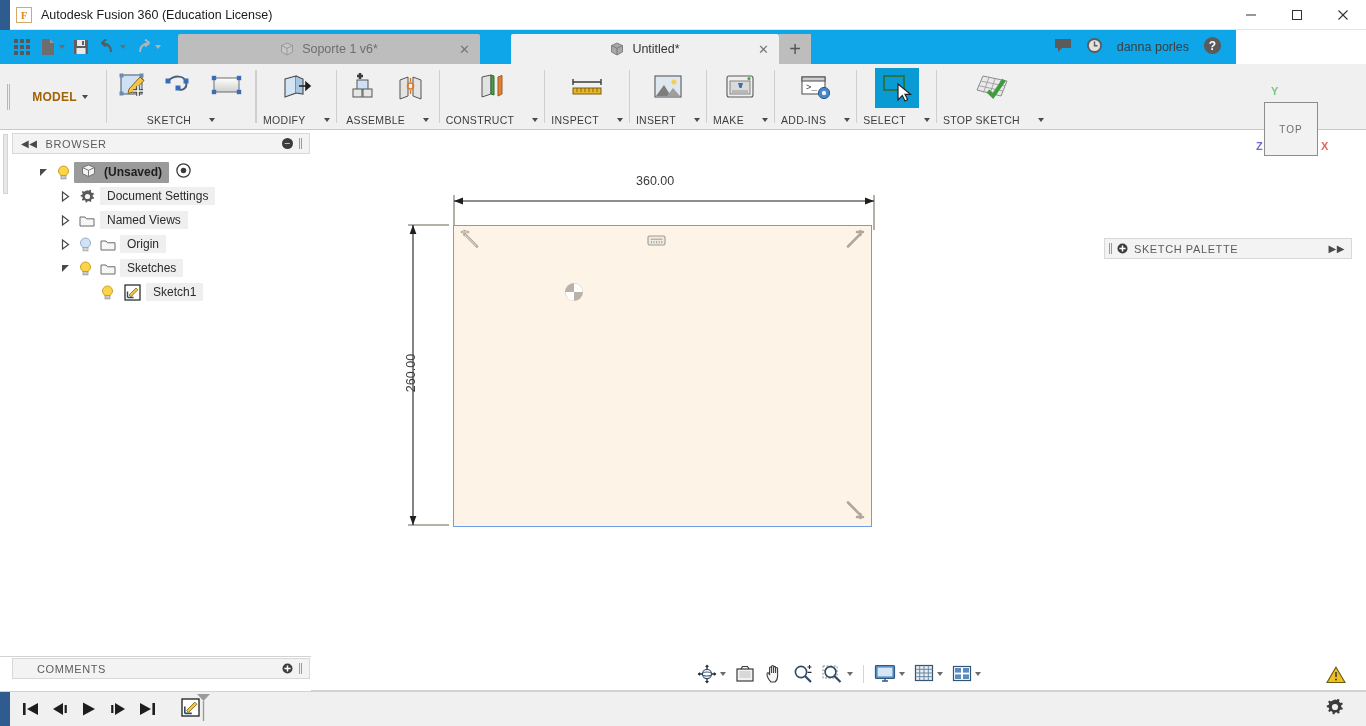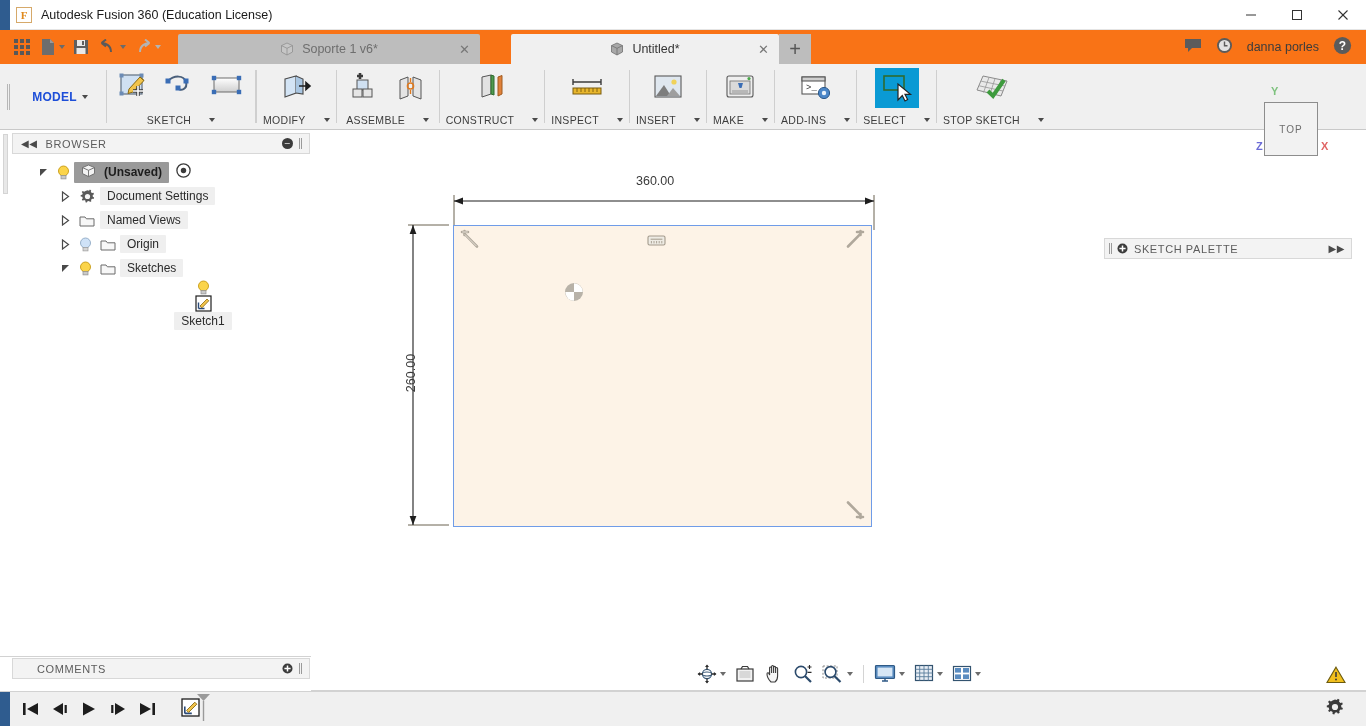--- a/index.html
+++ b/index.html
@@ -27,22 +27,22 @@
   .app-title { font-size:12.5px; color:#1a1a1a; }
   .win-controls { position:absolute; right:0; top:0; height:30px; display:flex; }
   .win-btn {
     width:46px; height:30px; display:flex; align-items:center; justify-content:center;
     font-size:13px; color:#333; background:transparent;
   }
   .win-btn svg { display:block; }
 
   
   .tabstrip {
-    position:absolute; left:0; top:30px; width:1366px; height:34px;
-    background:#f97316;
+    position:absolute; left:0; top:30px; width:1236px; height:34px;
+    background:#0ea5e9;
     display:flex; align-items:center;
   }
   .qat { display:flex; align-items:center; height:34px; padding-left:10px; gap:2px; }
   .qat-btn {
     height:26px; display:flex; align-items:center; justify-content:center;
     padding:0 4px; color:#5a5a5a;
   }
   .qat-btn.with-caret { padding-right:2px; }
   .caret-sm {
     width:0;height:0;border-left:3.5px solid transparent;border-right:3.5px solid transparent;
@@ -74,21 +74,21 @@
     background:#f0f0f0; border-bottom:1px solid #c9c9c9;
     display:flex; align-items:stretch;
   }
   .ribbon-grip { width:14px; display:flex; align-items:center; justify-content:center; }
   .ribbon-grip::before {
     content:""; width:1px; height:26px; background:#b6b6b6;
     box-shadow:2px 0 0 #b6b6b6;
   }
   .workspace-sel {
     width:92px; display:flex; align-items:center; justify-content:center;
-    font-size:12px; font-weight:bold; color:#1d4ed8; letter-spacing:.2px;
+    font-size:12px; font-weight:bold; color:#a16207; letter-spacing:.2px;
   }
   .vsep { width:1px; background:#cfcfcf; margin:6px 0; align-self:stretch; }
   .panel { display:flex; flex-direction:column; justify-content:space-between; padding:4px 6px 0 6px; }
   .panel-icons { display:flex; align-items:flex-start; justify-content:center; gap:2px; flex:1; }
   .panel-label {
     font-size:10.5px; color:#3d3d3d; text-align:center; letter-spacing:.3px;
     padding-bottom:3px; display:flex; align-items:center; justify-content:center; gap:18px;
   }
   .tool {
     width:44px; height:40px; display:flex; align-items:center; justify-content:center;
@@ -620,21 +620,21 @@
           </svg>
       </span>
       <span class="tw" style="width:24px">
         <svg width="16" height="13" viewBox="0 0 16 13">
             <path d="M1 3 h5 l1.4 1.8 h7.6 v7.2 h-14 z" fill="#f7f7f7" stroke="#6b6b6b" stroke-width="1"></path>
           </svg>
       </span>
       <span class="tree-label">Sketches</span>
     </div>
 
-    <div class="tree-row" style="padding-left:84px;flex-direction:column;">
+    <div class="tree-row" style="padding-left:84px;">
       <span class="tw" style="width:22px">
         <svg width="13" height="15" viewBox="0 0 13 15">
             <circle cx="6.5" cy="6" r="5" fill="#fbd44a" stroke="#c69a12" stroke-width=".9"></circle>
             <rect x="4" y="10.5" width="5" height="3.4" fill="#c9c9c9" stroke="#8f8f8f" stroke-width=".7"></rect>
           </svg>
       </span>
       <span class="tw" style="width:28px">
         <svg width="17" height="17" viewBox="0 0 17 17">
             <rect x="1" y="1" width="15" height="15" fill="#fff" stroke="#1e1e1e" stroke-width="1.2"></rect>
             <path d="M3.5 13.5 v-6 M3.5 13.5 h6" stroke="#2b4a78" stroke-width="1.4"></path>

